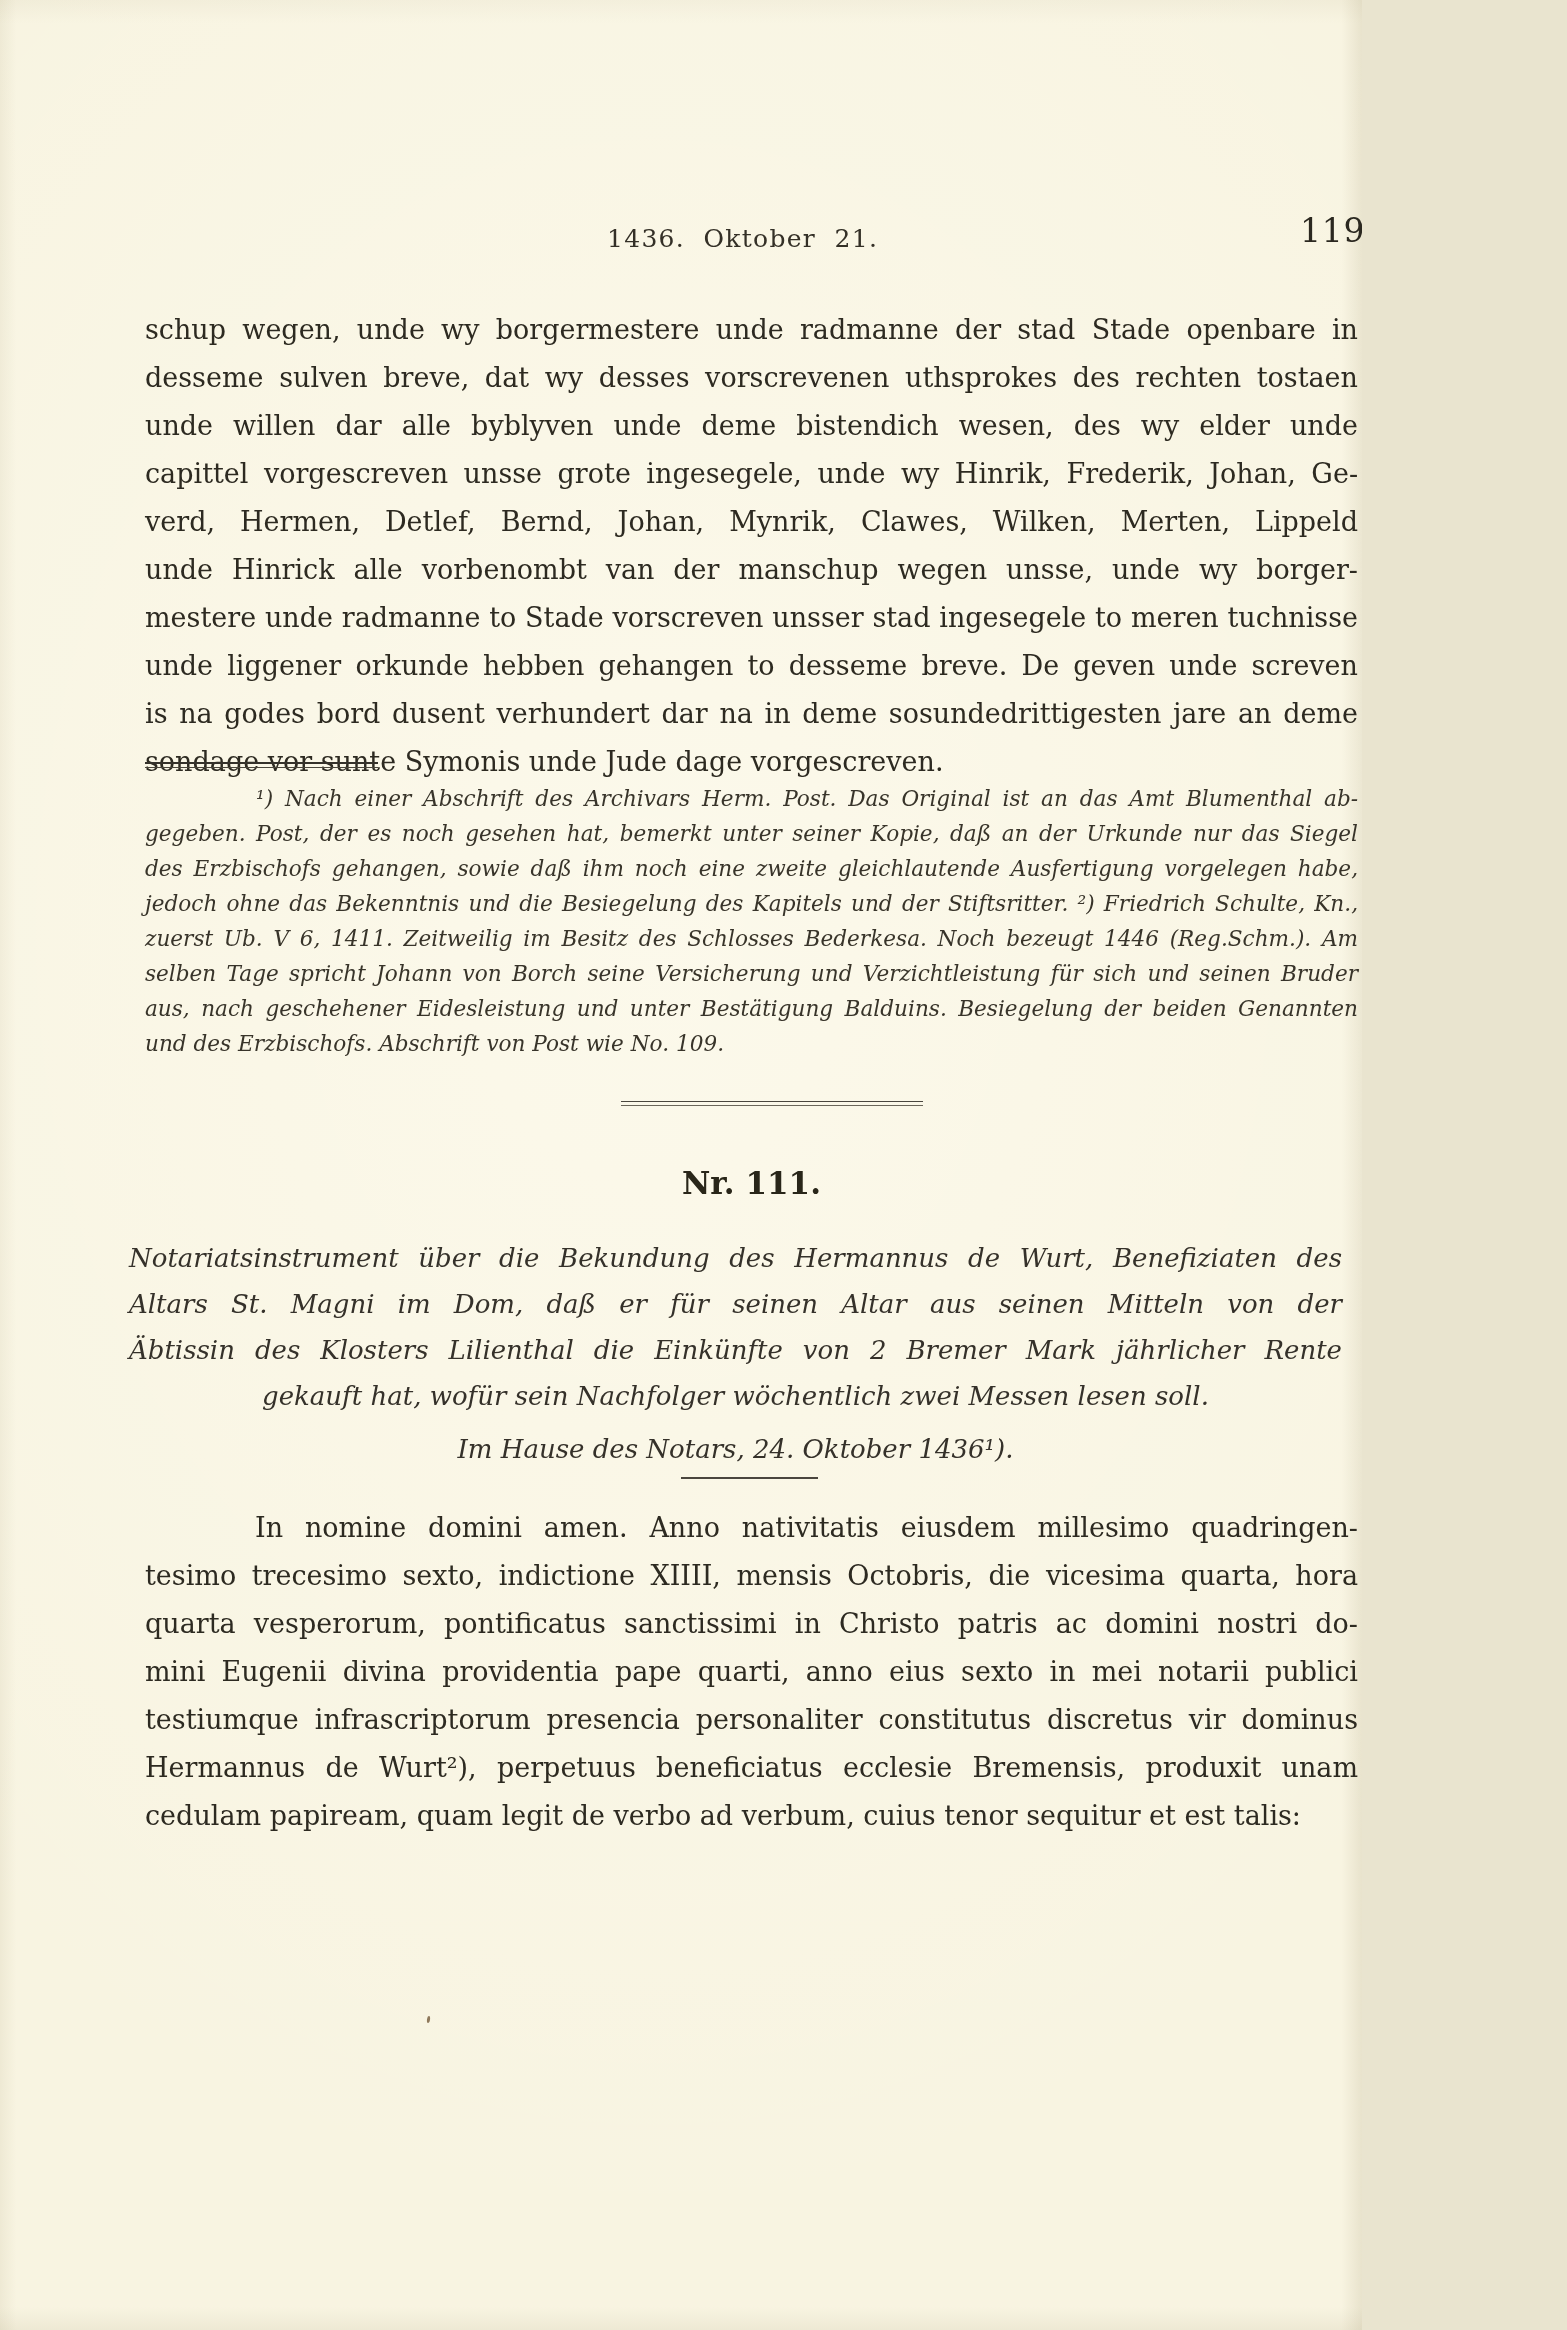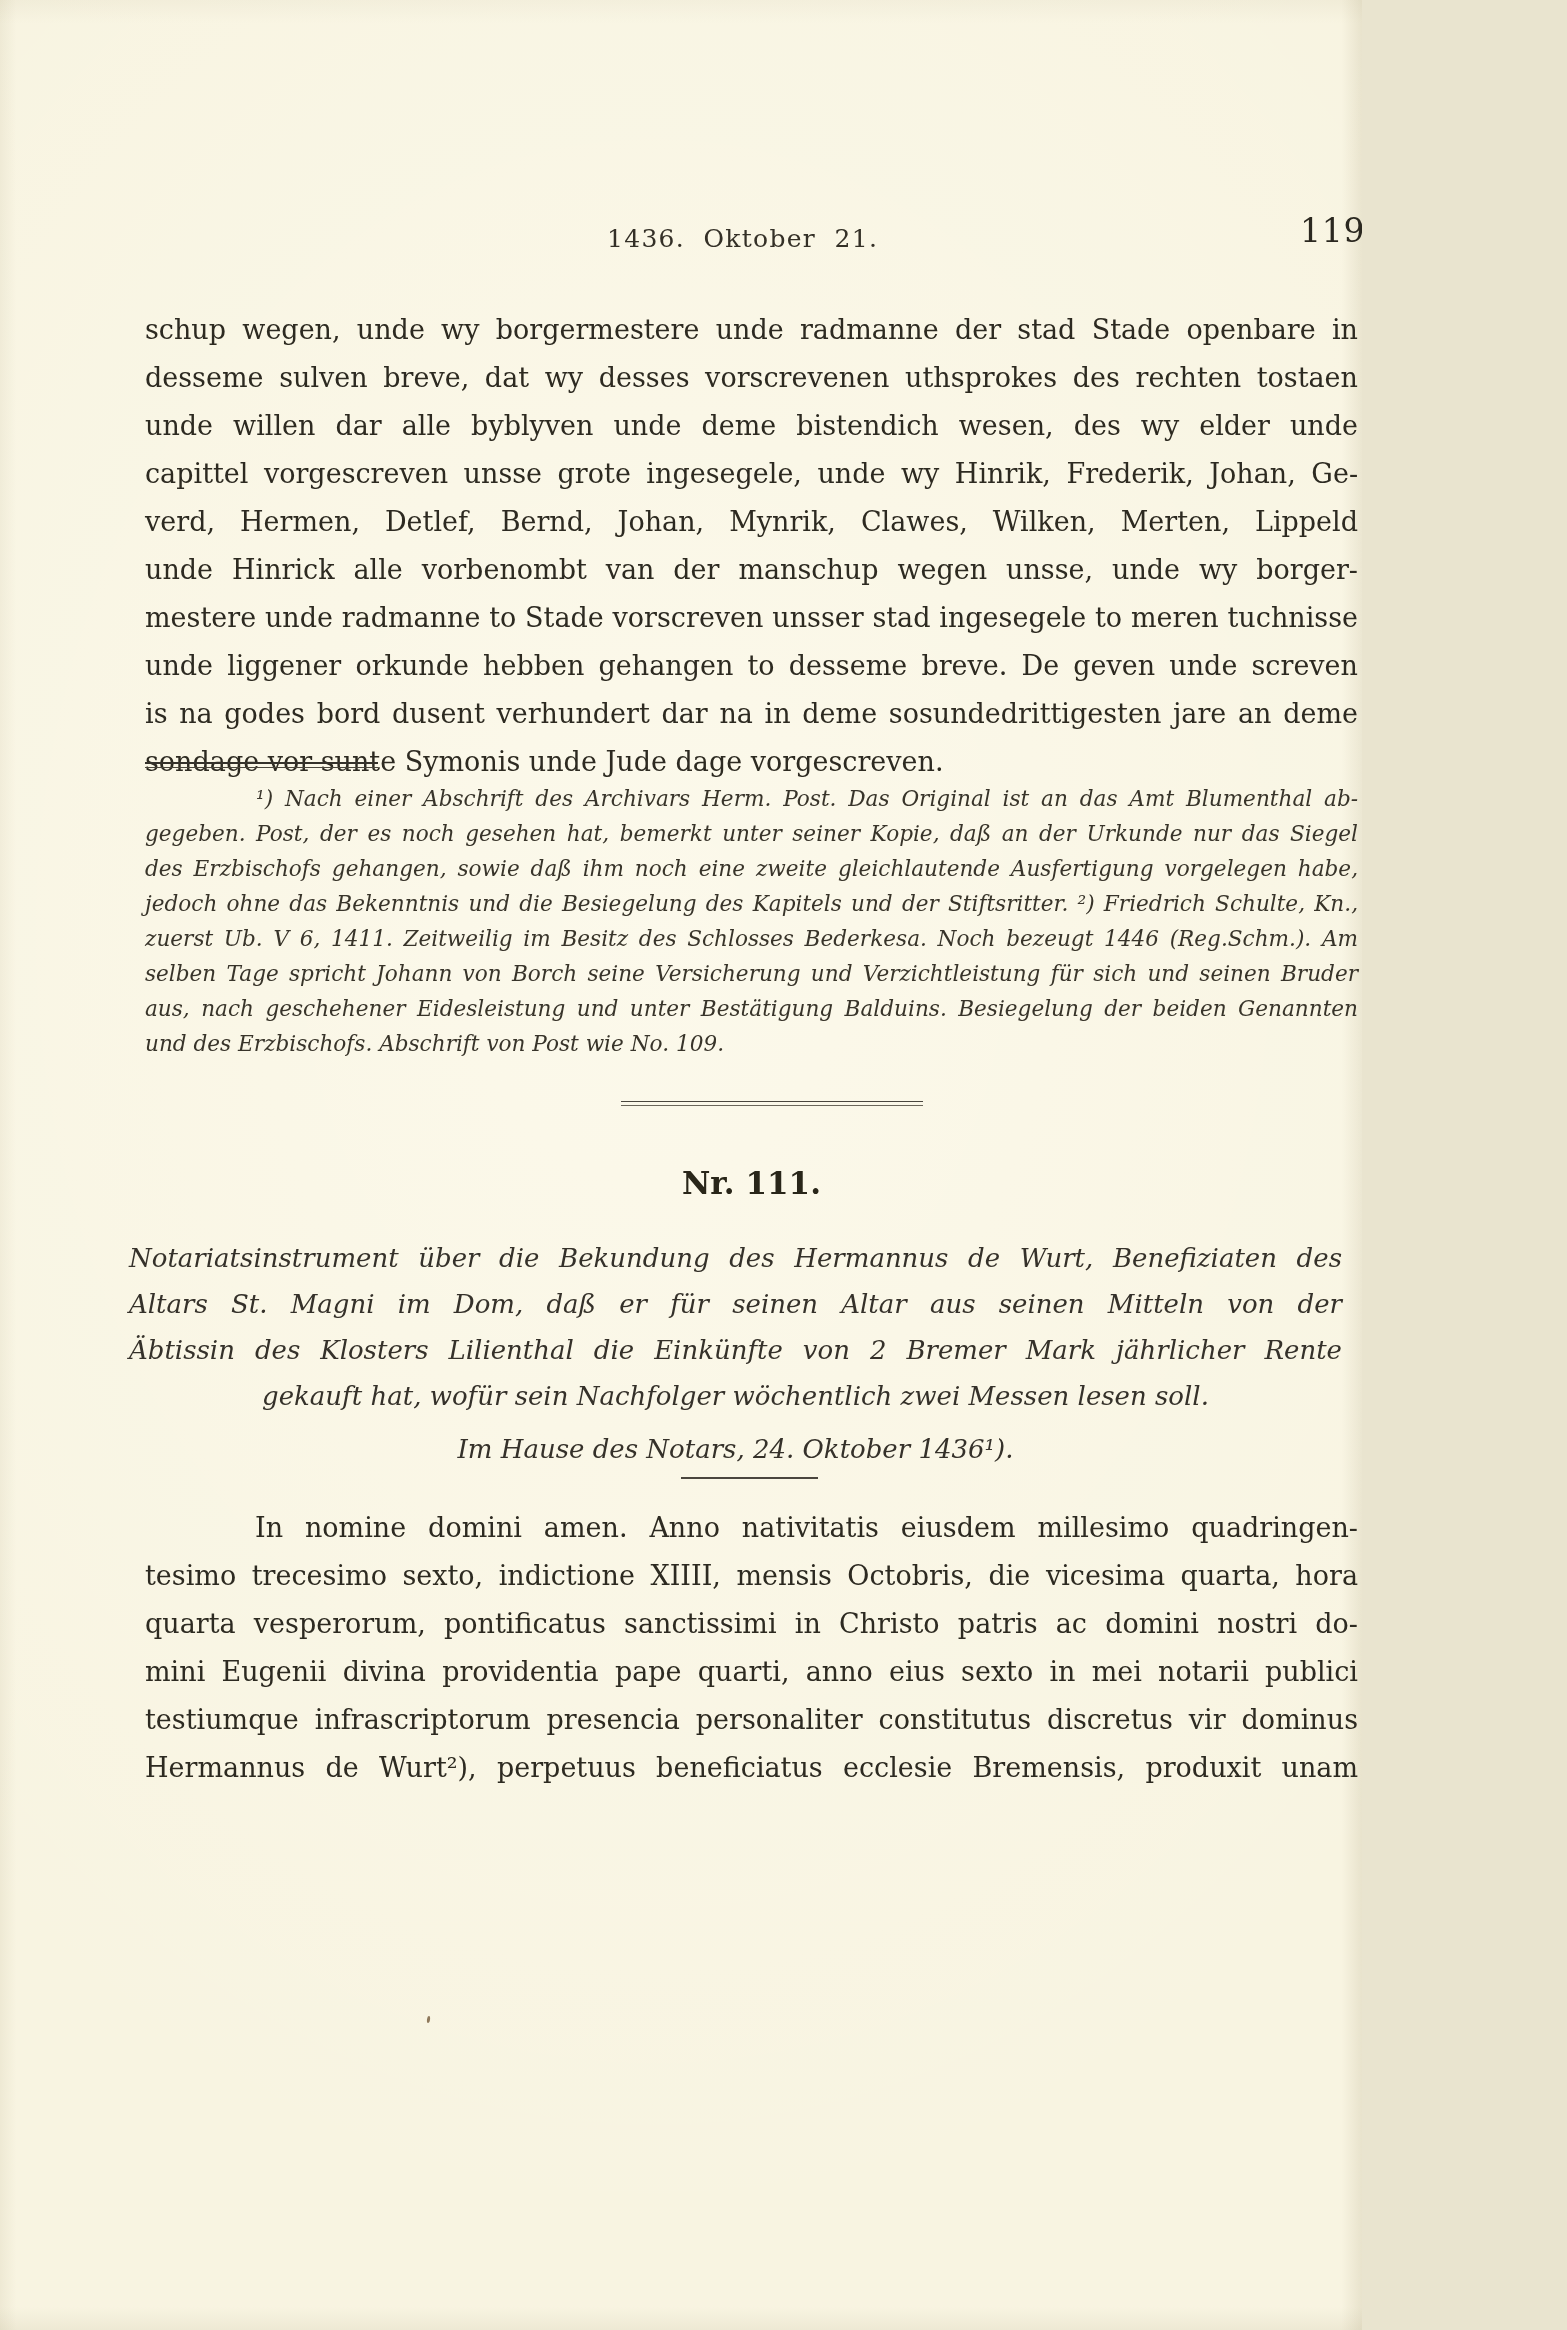--- a/index.html
+++ b/index.html
@@ -146,20 +146,21 @@
 
   <div class="small-rule"></div>
 
   <div class="latin-block">
     <div class="tline just ind">In nomine domini amen. Anno nativitatis eiusdem millesimo quadringen-</div>
     <div class="tline just">tesimo trecesimo sexto, indictione XIIII, mensis Octobris, die vicesima quarta, hora</div>
     <div class="tline just">quarta vesperorum, pontificatus sanctissimi in Christo patris ac domini nostri do-</div>
     <div class="tline just">mini Eugenii divina providentia pape quarti, anno eius sexto in mei notarii publici</div>
     <div class="tline just">testiumque infrascriptorum presencia personaliter constitutus discretus vir dominus</div>
     <div class="tline just">Hermannus de Wurt²), perpetuus beneficiatus ecclesie Bremensis, produxit unam</div>
+    <div class="tline end">cedulam papiream, quam legit de verbo ad verbum, cuius tenor sequitur et est talis:</div>
   </div>
 
   <div class="margin-num" id="mn-5">5</div>
   <div class="margin-num" id="mn-10">10</div>
   <div class="margin-num" id="mn-15">15</div>
   <div class="margin-num" id="mn-20">20</div>
   <div class="margin-num" id="mn-25">25</div>
   <div class="margin-num" id="mn-30">60</div>
 
   <div class="speck"></div>

